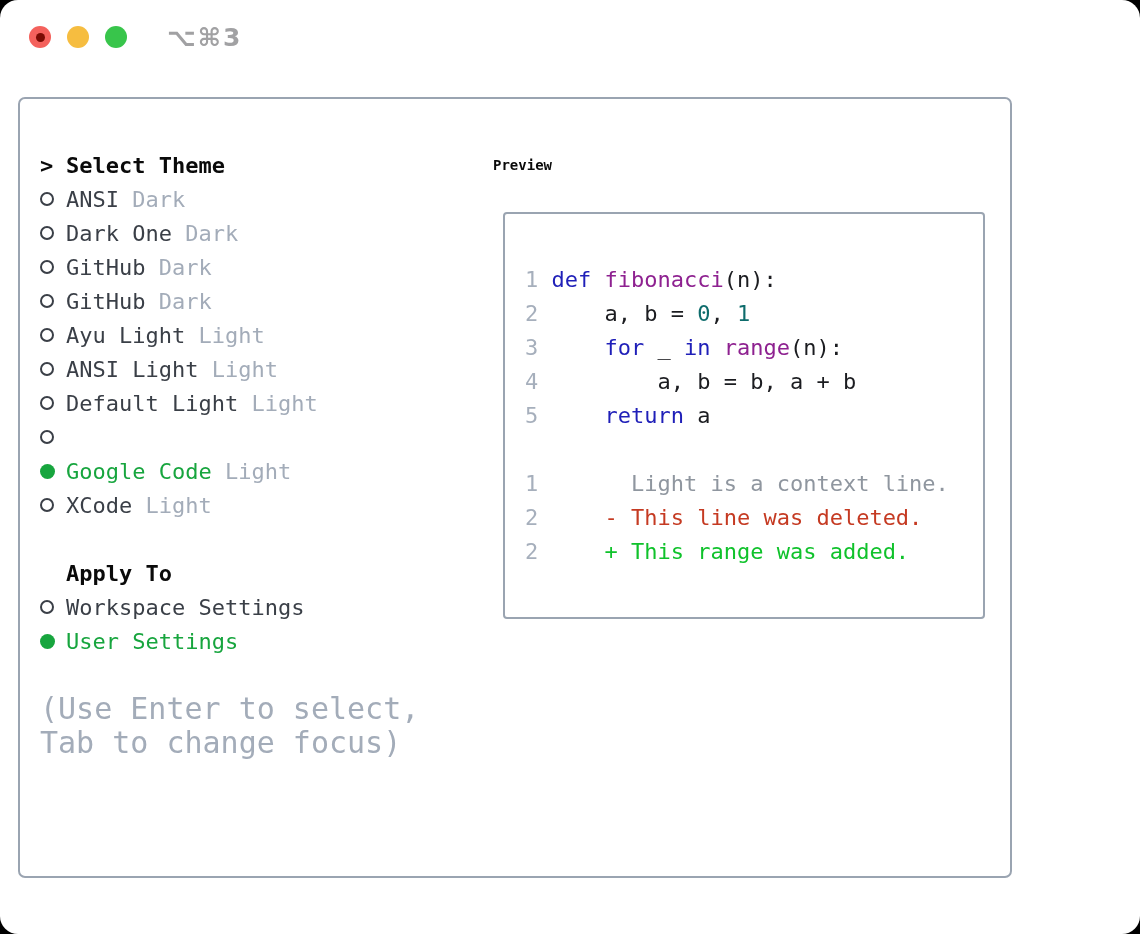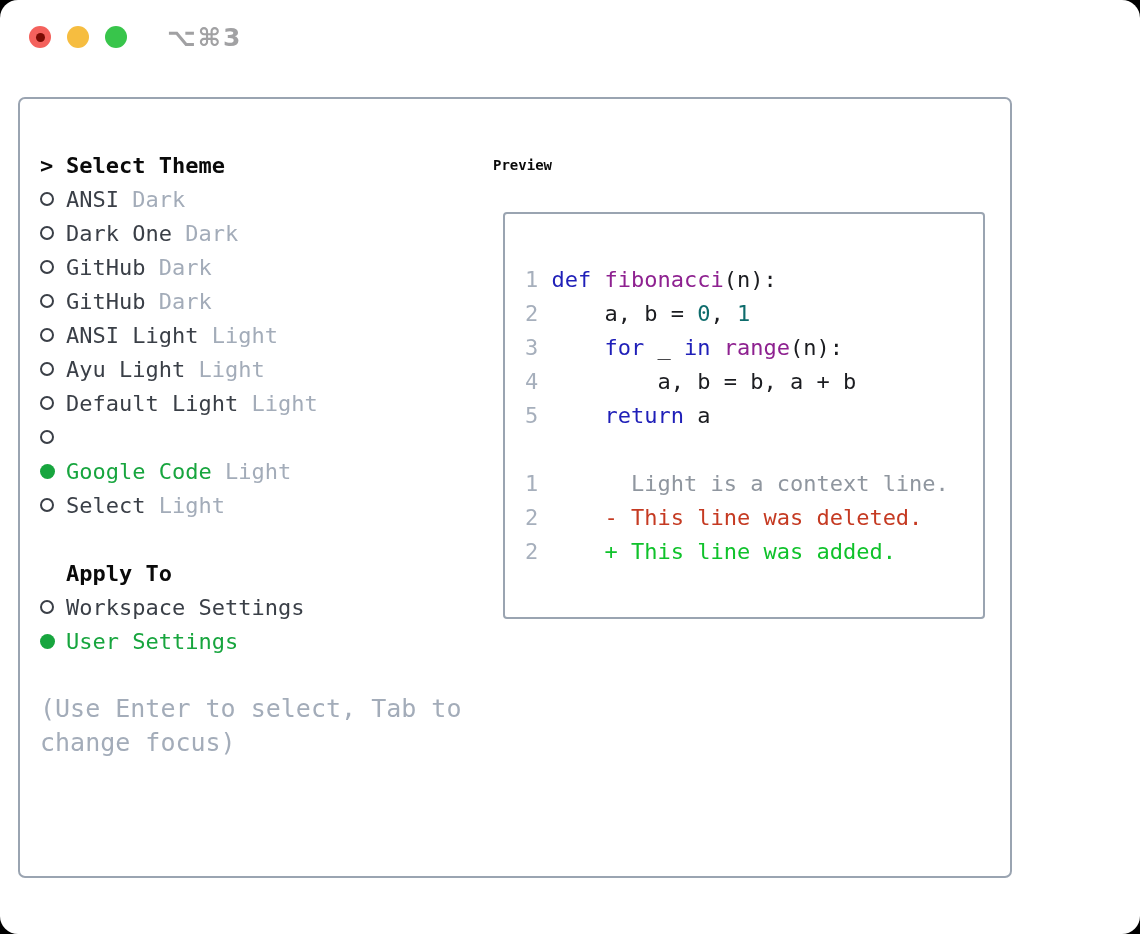--- a/index.html
+++ b/index.html
@@ -30,21 +30,21 @@
   .marker{width:26px;flex:none;display:flex;align-items:center;}
   .dot-off{width:12px;height:12px;border:2.5px solid var(--text-dark);border-radius:50%;box-sizing:border-box;width:14px;height:14px;}
   .dot-on{width:15px;height:15px;border-radius:50%;background:var(--select-green);}
   .cursor{font-weight:bold;color:var(--text-header);}
   .label{white-space:pre;}
   .hdr{font-weight:bold;color:var(--text-header);}
   .name{color:var(--text-dark);}
   .name.sel{color:var(--select-green);}
   .variant{color:var(--muted);}
   .spacer{height:34px;}
-  .help{color:var(--muted);font-size:25px;line-height:34px;width:430px;white-space:pre-wrap;}
+  .help{color:var(--muted);font-size:30px;line-height:34px;width:430px;white-space:pre-wrap;}
   
   .preview-label{position:absolute;left:473px;top:49px;height:34px;line-height:34px;font-size:14px;font-weight:bold;color:var(--text-header);}
   .preview-box{
     position:absolute;left:483px;top:101px;width:482px;height:407px;box-sizing:border-box;
     border:2px solid var(--border);border-radius:4px;padding:49px 0 0 20px;overflow:hidden;margin-top:12px;
   }
   .code-line{height:34px;line-height:34px;font-size:22px;white-space:pre;}
   .tok-ln{color:var(--line-number);}
   .tok-k{color:var(--keyword);}
   .tok-fn{color:var(--function);}
@@ -74,26 +74,26 @@
       <div class="row">
         <span class="marker cursor">&gt;</span>
         <span class="label hdr">Select Theme</span>
       </div>
 
       <div id="theme-list">
           <div class="row"><span class="marker"><span class="dot-off"></span></span><span class="label"><span class="name">ANSI</span><span class="variant"> Dark</span></span></div>
           <div class="row"><span class="marker"><span class="dot-off"></span></span><span class="label"><span class="name">Dark One</span><span class="variant"> Dark</span></span></div>
           <div class="row"><span class="marker"><span class="dot-off"></span></span><span class="label"><span class="name">GitHub</span><span class="variant"> Dark</span></span></div>
           <div class="row"><span class="marker"><span class="dot-off"></span></span><span class="label"><span class="name">GitHub</span><span class="variant"> Dark</span></span></div>
+          <div class="row"><span class="marker"><span class="dot-off"></span></span><span class="label"><span class="name">Ayu Light</span><span class="variant"> Light</span></span></div>
           <div class="row"><span class="marker"><span class="dot-off"></span></span><span class="label"><span class="name">ANSI Light</span><span class="variant"> Light</span></span></div>
-          <div class="row"><span class="marker"><span class="dot-off"></span></span><span class="label"><span class="name">Ayu Light</span><span class="variant"> Light</span></span></div>
           <div class="row"><span class="marker"><span class="dot-off"></span></span><span class="label"><span class="name">Default Light</span><span class="variant"> Light</span></span></div>
           <div class="row"><span class="marker"><span class="dot-off"></span></span></div>
           <div class="row"><span class="marker"><span class="dot-on"></span></span><span class="label"><span class="name sel">Google Code</span><span class="variant"> Light</span></span></div>
-          <div class="row"><span class="marker"><span class="dot-off"></span></span><span class="label"><span class="name">Select</span><span class="variant"> Light</span></span></div>
+          <div class="row"><span class="marker"><span class="dot-off"></span></span><span class="label"><span class="name">XCode</span><span class="variant"> Light</span></span></div>
         </div>
 
       <div class="spacer"></div>
 
       <div class="row">
         <span class="marker"></span>
         <span class="label hdr">Apply To</span>
       </div>
 
       <div id="apply-list">
@@ -111,18 +111,18 @@
     <div class="preview-box">
       <div id="preview-code">
           <div class="code-line"><span class="tok-ln">1 </span><span class="tok-k">def</span><span class="tok-p"> </span><span class="tok-fn">fibonacci</span><span class="tok-p">(n):</span></div>
           <div class="code-line"><span class="tok-ln">2 </span><span class="tok-p">    a, b = </span><span class="tok-num">0</span><span class="tok-p">, </span><span class="tok-num">1</span></div>
           <div class="code-line"><span class="tok-ln">3 </span><span class="tok-p">    </span><span class="tok-k">for</span><span class="tok-p"> _ </span><span class="tok-k">in</span><span class="tok-p"> </span><span class="tok-fn">range</span><span class="tok-p">(n):</span></div>
           <div class="code-line"><span class="tok-ln">4 </span><span class="tok-p">        a, b = b, a + b</span></div>
           <div class="code-line"><span class="tok-ln">5 </span><span class="tok-p">    </span><span class="tok-k">return</span><span class="tok-p"> a</span></div>
           <div class="code-line"></div>
           <div class="code-line"><span class="tok-ln">1 </span><span class="tok-ctx">      Light is a context line.</span></div>
           <div class="code-line"><span class="tok-ln">2 </span><span class="tok-del">    - This line was deleted.</span></div>
-          <div class="code-line"><span class="tok-ln">2 </span><span class="tok-add">    + This line was added.</span></div>
+          <div class="code-line"><span class="tok-ln">2 </span><span class="tok-add">    + This range was added.</span></div>
         </div>
     </div>
 
   </div>
 </div>
 
 </body></html>

